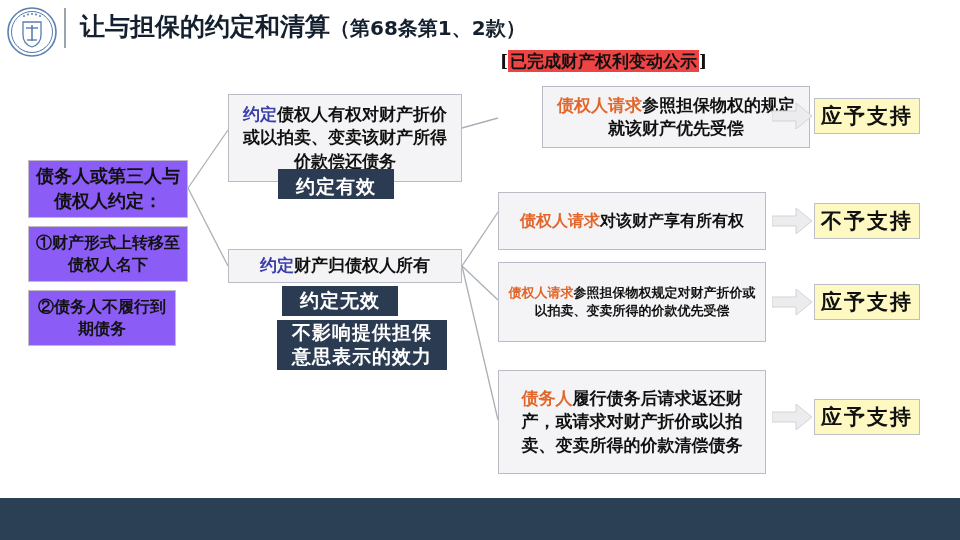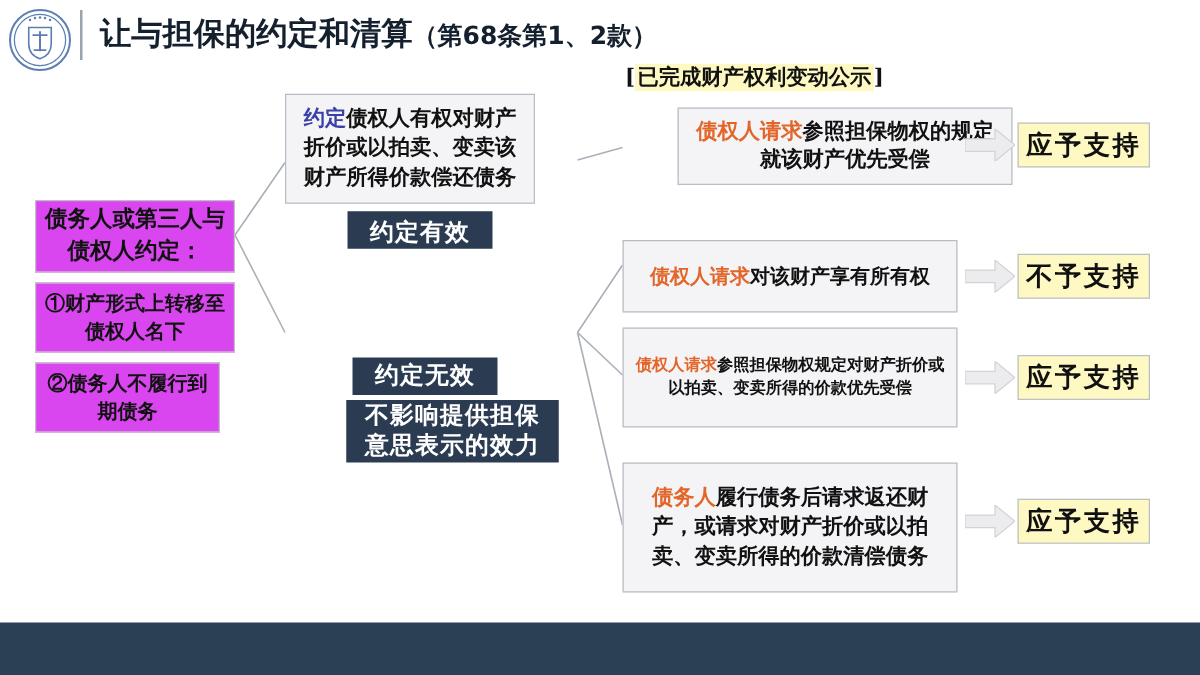--- a/index.html
+++ b/index.html
@@ -47,21 +47,21 @@
     box-sizing:border-box;
     background:#f4f4f6;
     border:1px solid #b9bcc4;
     font-family:"DejaVu Serif","Liberation Serif",serif;
     color:#111111;
     display:flex;align-items:center;justify-content:center;
     text-align:center;
     line-height:1.38;
     font-weight:bold;
   }
-  .box.lilac{background:#d946ef;border-color:#c3bcc6;}
+  .box.lilac{background:#8b5cf6;border-color:#c3bcc6;}
   .kw-blue{color:#3b3fa8;}
   .kw-orange{color:#e2662a;}
 
   
   .chip{
     position:absolute;box-sizing:border-box;
     background:#2b3c52;color:#ffffff;
     font-family:"DejaVu Sans","Liberation Sans",sans-serif;
     font-weight:bold;
     display:flex;align-items:center;justify-content:center;
@@ -109,21 +109,21 @@
       </g>
       <path d="M12 40 a18 18 0 0 0 28 0" fill="none" stroke="#5a7fb0" stroke-width="0.7" stroke-dasharray="1.5 2"></path>
     </svg>
   </div>
   <div class="title-rule"></div>
   <div class="title">
     <span>让与担保的约定和清算</span><span class="sub">（第68条第1、2款）</span>
   </div>
 
   <div class="banner">
-    <span>[</span><span class="hl" style="background: #fef9c3;">已完成财产权利变动公示</span><span>]</span>
+    <span>[</span><span class="hl" style="background: #ef4444;">已完成财产权利变动公示</span><span>]</span>
   </div>
 
   <svg id="lines">
     <g stroke="#aab0b8" stroke-width="1.3" fill="none">
 
       <line x1="188" y1="188" x2="228" y2="130"></line>
       <line x1="188" y1="188" x2="228" y2="266"></line>
 
       <line x1="462" y1="128" x2="498" y2="118"></line>
 
@@ -136,29 +136,34 @@
   <div class="box lilac" style="left:28px;top:160px;width:160px;height:58px;font-size:18px;padding:0 6px;">
     <span>债务人或第三人与债权人约定：</span>
   </div>
   <div class="box lilac" style="left:28px;top:226px;width:160px;height:56px;font-size:16px;padding:0 6px;">
     <span>①财产形式上转移至债权人名下</span>
   </div>
   <div class="box lilac" style="left:28px;top:290px;width:148px;height:56px;font-size:16px;padding:0 6px;">
     <span>②债务人不履行到期债务</span>
   </div>
 
-  <div class="box" style="left:228px;top:75px;width:200px;height:88px;font-size:17px;padding:11px 8px;">
+  <div class="box" style="left:228px;top:94px;width:234px;height:88px;font-size:17px;padding:11px 8px;">
     <div>
       <span class="kw-blue" style="color: rgb(59, 63, 168);">约定</span><span>债权人有权对财产折价或以拍卖、变卖该财产所得价款偿还债务</span>
     </div>
   </div>
   <div class="chip" style="left:278px;top:169px;width:116px;height:30px;font-size:19px;align-items:flex-end;">
     <span>约定有效</span>
   </div>
 
+  <div class="box" style="left:228px;top:249px;width:234px;height:34px;font-size:17px;padding:0 8px;">
+    <div>
+      <span class="kw-blue" style="color: rgb(59, 63, 168);">约定</span><span>财产归债权人所有</span>
+    </div>
+  </div>
   <div class="chip" style="left:282px;top:286px;width:116px;height:30px;font-size:19px;">
     <span>约定无效</span>
   </div>
   <div class="chip" style="left:257px;top:320px;width:170px;height:50px;font-size:19px;padding:0 6px;margin-left:20px;">
     <span>不影响提供担保意思表示的效力</span>
   </div>
 
   <div class="box" style="left:498px;top:86px;width:268px;height:62px;font-size:17px;padding:0 8px;margin-left:44px;">
     <div>
       <span class="kw-orange" style="color: rgb(226, 102, 42);">债权人请求</span><span>参照担保物权的规定就该财产优先受偿</span>

